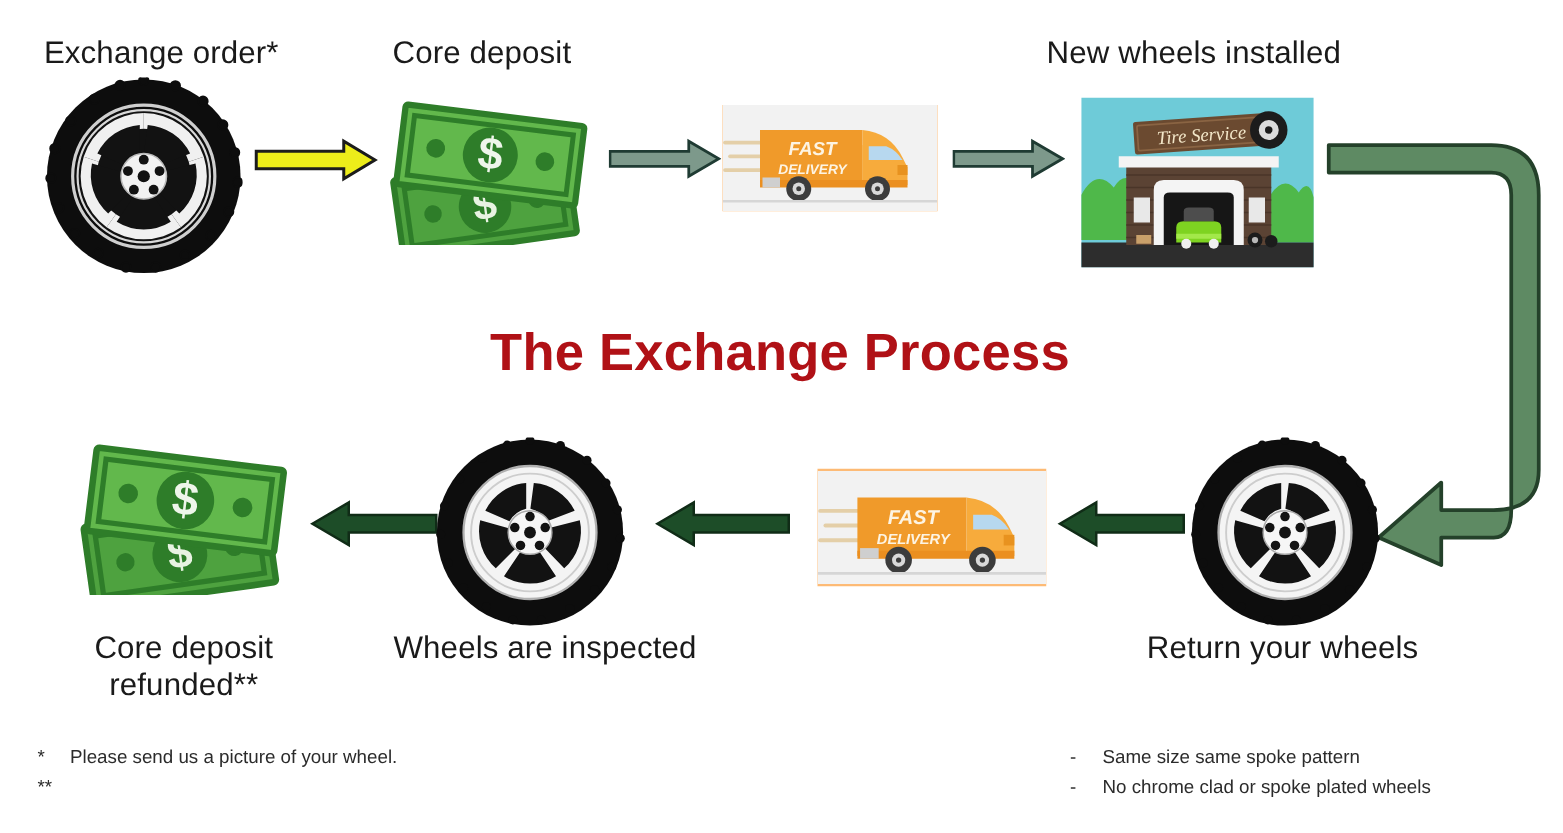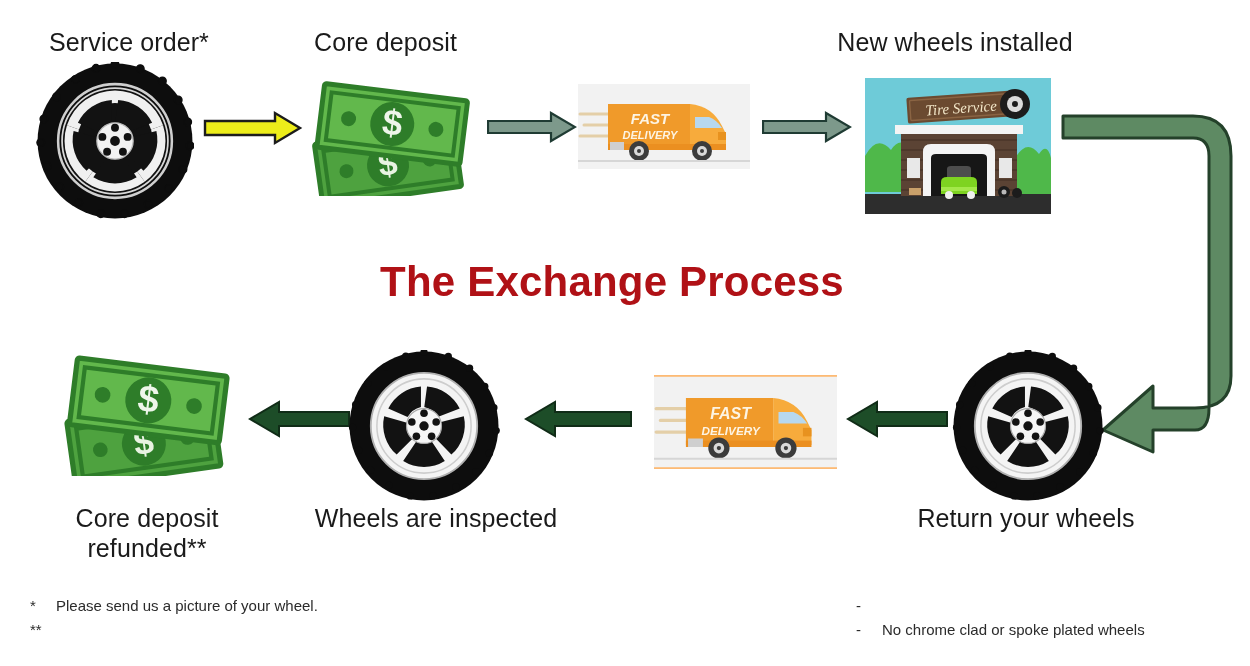--- a/index.html
+++ b/index.html
@@ -48,21 +48,21 @@
   
   .pic{position:absolute;}
   .pic svg{display:block;}
   .photo-frame{background:#fdba74;}
 </style>
 </head>
 <body>
 
 <div class="stage">
 
-  <div class="abs lbl" style="left:0px;top:28px;width:258px;">Service order*</div>
+  <div class="abs lbl" style="left:0px;top:28px;width:258px;">Exchange order*</div>
 
   <div class="abs lbl" style="left:268px;top:28px;width:235px;">Core deposit</div>
 
   <div class="abs lbl" style="left:795px;top:28px;width:320px;text-align:center;">New wheels installed</div>
 
   <div class="pic" style="left:36px;top:62px;">
     <svg width="158" height="158" viewBox="0 0 100 100">
       <g>
         <circle cx="50" cy="50" r="49" fill="#0d0d0d"></circle>
         <g stroke="#0d0d0d" stroke-width="0.9">
@@ -266,21 +266,21 @@
                L108 322
                L150 322
                Q164 322 164 300
                L164 48
                Q164 30 148 30
                L18 30
                Z" fill="#5e8a63" stroke="#24412a" stroke-width="3" stroke-linejoin="round"></path>
     </svg>
   </div>
 
-  <div class="abs title" style="left:4px;top:258px;width:1160px;padding-left:28px;">The Exchange Process</div>
+  <div class="abs title" style="left:16px;top:258px;width:1160px;padding-left:28px;">The Exchange Process</div>
 
   <div class="pic" style="left:58px;top:352px;">
     <svg width="178" height="124" viewBox="0 0 170 118">
       <g>
         <g transform="rotate(-8 70 88)">
           <rect x="12" y="58" width="140" height="62" rx="2" fill="#4ea23f"></rect>
           <rect x="12" y="58" width="140" height="62" rx="2" fill="none" stroke="#2e7d29" stroke-width="5"></rect>
           <rect x="20" y="66" width="124" height="46" fill="none" stroke="#2e7d29" stroke-width="4"></rect>
           <circle cx="82" cy="89" r="21" fill="#2e7d29"></circle>
           <text x="82" y="99" font-family="'Liberation Sans',sans-serif" font-size="34" font-weight="bold" fill="#e8f3e2" text-anchor="middle">$</text>
@@ -453,20 +453,21 @@
       <span>Please send us a picture of your wheel.</span>
     </div>
     <div class="foot foot-row">
       <span class="foot-mark">**</span>
     </div>
   </div>
 
   <div class="abs" style="left:856px;top:594px;">
     <div class="foot foot-row">
       <span class="foot-mark">-</span>
+      <span>Same size same spoke pattern</span>
     </div>
     <div class="foot foot-row">
       <span class="foot-mark">-</span>
       <span>No chrome clad or spoke plated wheels</span>
     </div>
   </div>
 
 </div>
 
 </body></html>

